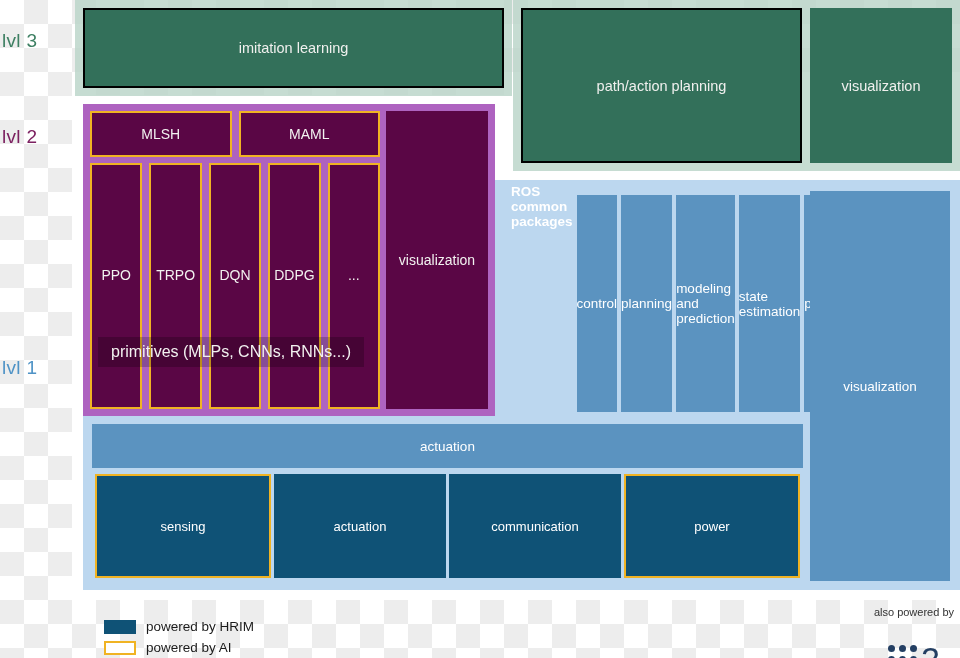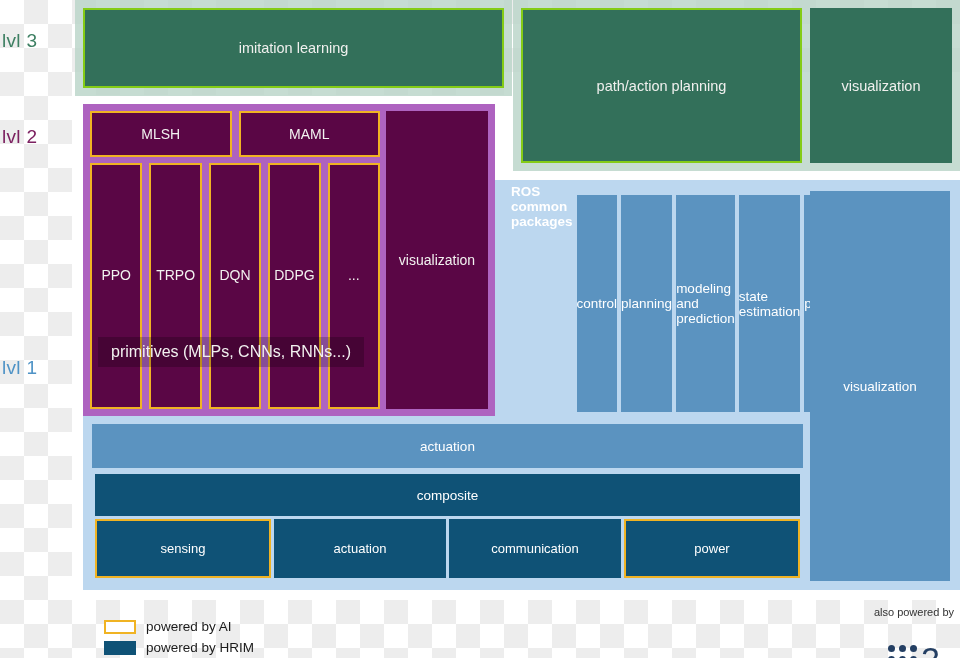--- a/index.html
+++ b/index.html
@@ -38,21 +38,21 @@
   #green-band-right{left:513px;top:0px;width:447px;height:171px;padding:8px;}
 
   .green-box{
     box-sizing:border-box;
     background:#33705a;
     color:#f0f0ee;
     display:flex;align-items:center;justify-content:center;
     font-size:14.5px;
     height:100%;
   }
-  .ai-border{border:2px solid #84cc16;}
+  .ai-border{border:2px solid #000000;}
 
   #green-band-right{display:flex;gap:8px;}
   #greenbox-planning{flex:1 1 auto;width:auto;}
   #greenbox-visualization{width:142px;flex:0 0 142px;}
 
   
   #white-card{
     position:absolute;left:72px;top:95px;width:888px;height:505px;
     background:#ffffff;
   }
@@ -192,21 +192,20 @@
   <div class="blue-mid">modeling and prediction</div>
   <div class="blue-mid">state estimation</div>
   <div class="blue-mid">perception</div>
 </div>
 
 <div class="blue-mid" id="blue-viz">visualization</div>
 
 <div class="blue-mid" id="simulation-box">actuation</div>
 
 <div id="composite-wrap">
-  <div id="composite-title">composite</div>
   <div id="composite-row">
     <div class="hrim ai">sensing</div>
     <div class="hrim">actuation</div>
     <div class="hrim">communication</div>
     <div class="hrim ai">power</div>
   </div>
 </div>
 
 <div id="rl-container">
   <div id="rl-left">
@@ -221,26 +220,26 @@
       <div class="maroon ai">DDPG</div>
       <div class="maroon ai">...</div>
     </div>
     <div id="primitives-bar">primitives (MLPs, CNNs, RNNs...)</div>
   </div>
   <div id="rl-viz">visualization</div>
 </div>
 
 <div id="legend">
   <div class="legend-row">
+    <span class="sw sw-hrim"></span>
+    <span>powered by HRIM</span>
+  </div>
+  <div class="legend-row">
     <span class="sw sw-ai"></span>
     <span>powered by AI</span>
-  </div>
-  <div class="legend-row">
-    <span class="sw sw-hrim"></span>
-    <span>powered by HRIM</span>
   </div>
 </div>
 
 <div id="footer-logos">
   <span id="also-powered">also powered by</span>
   <span id="divider-bar"></span>
 
   <span id="ros2-logo">
     <span id="ros2-dots">
       <i></i>

